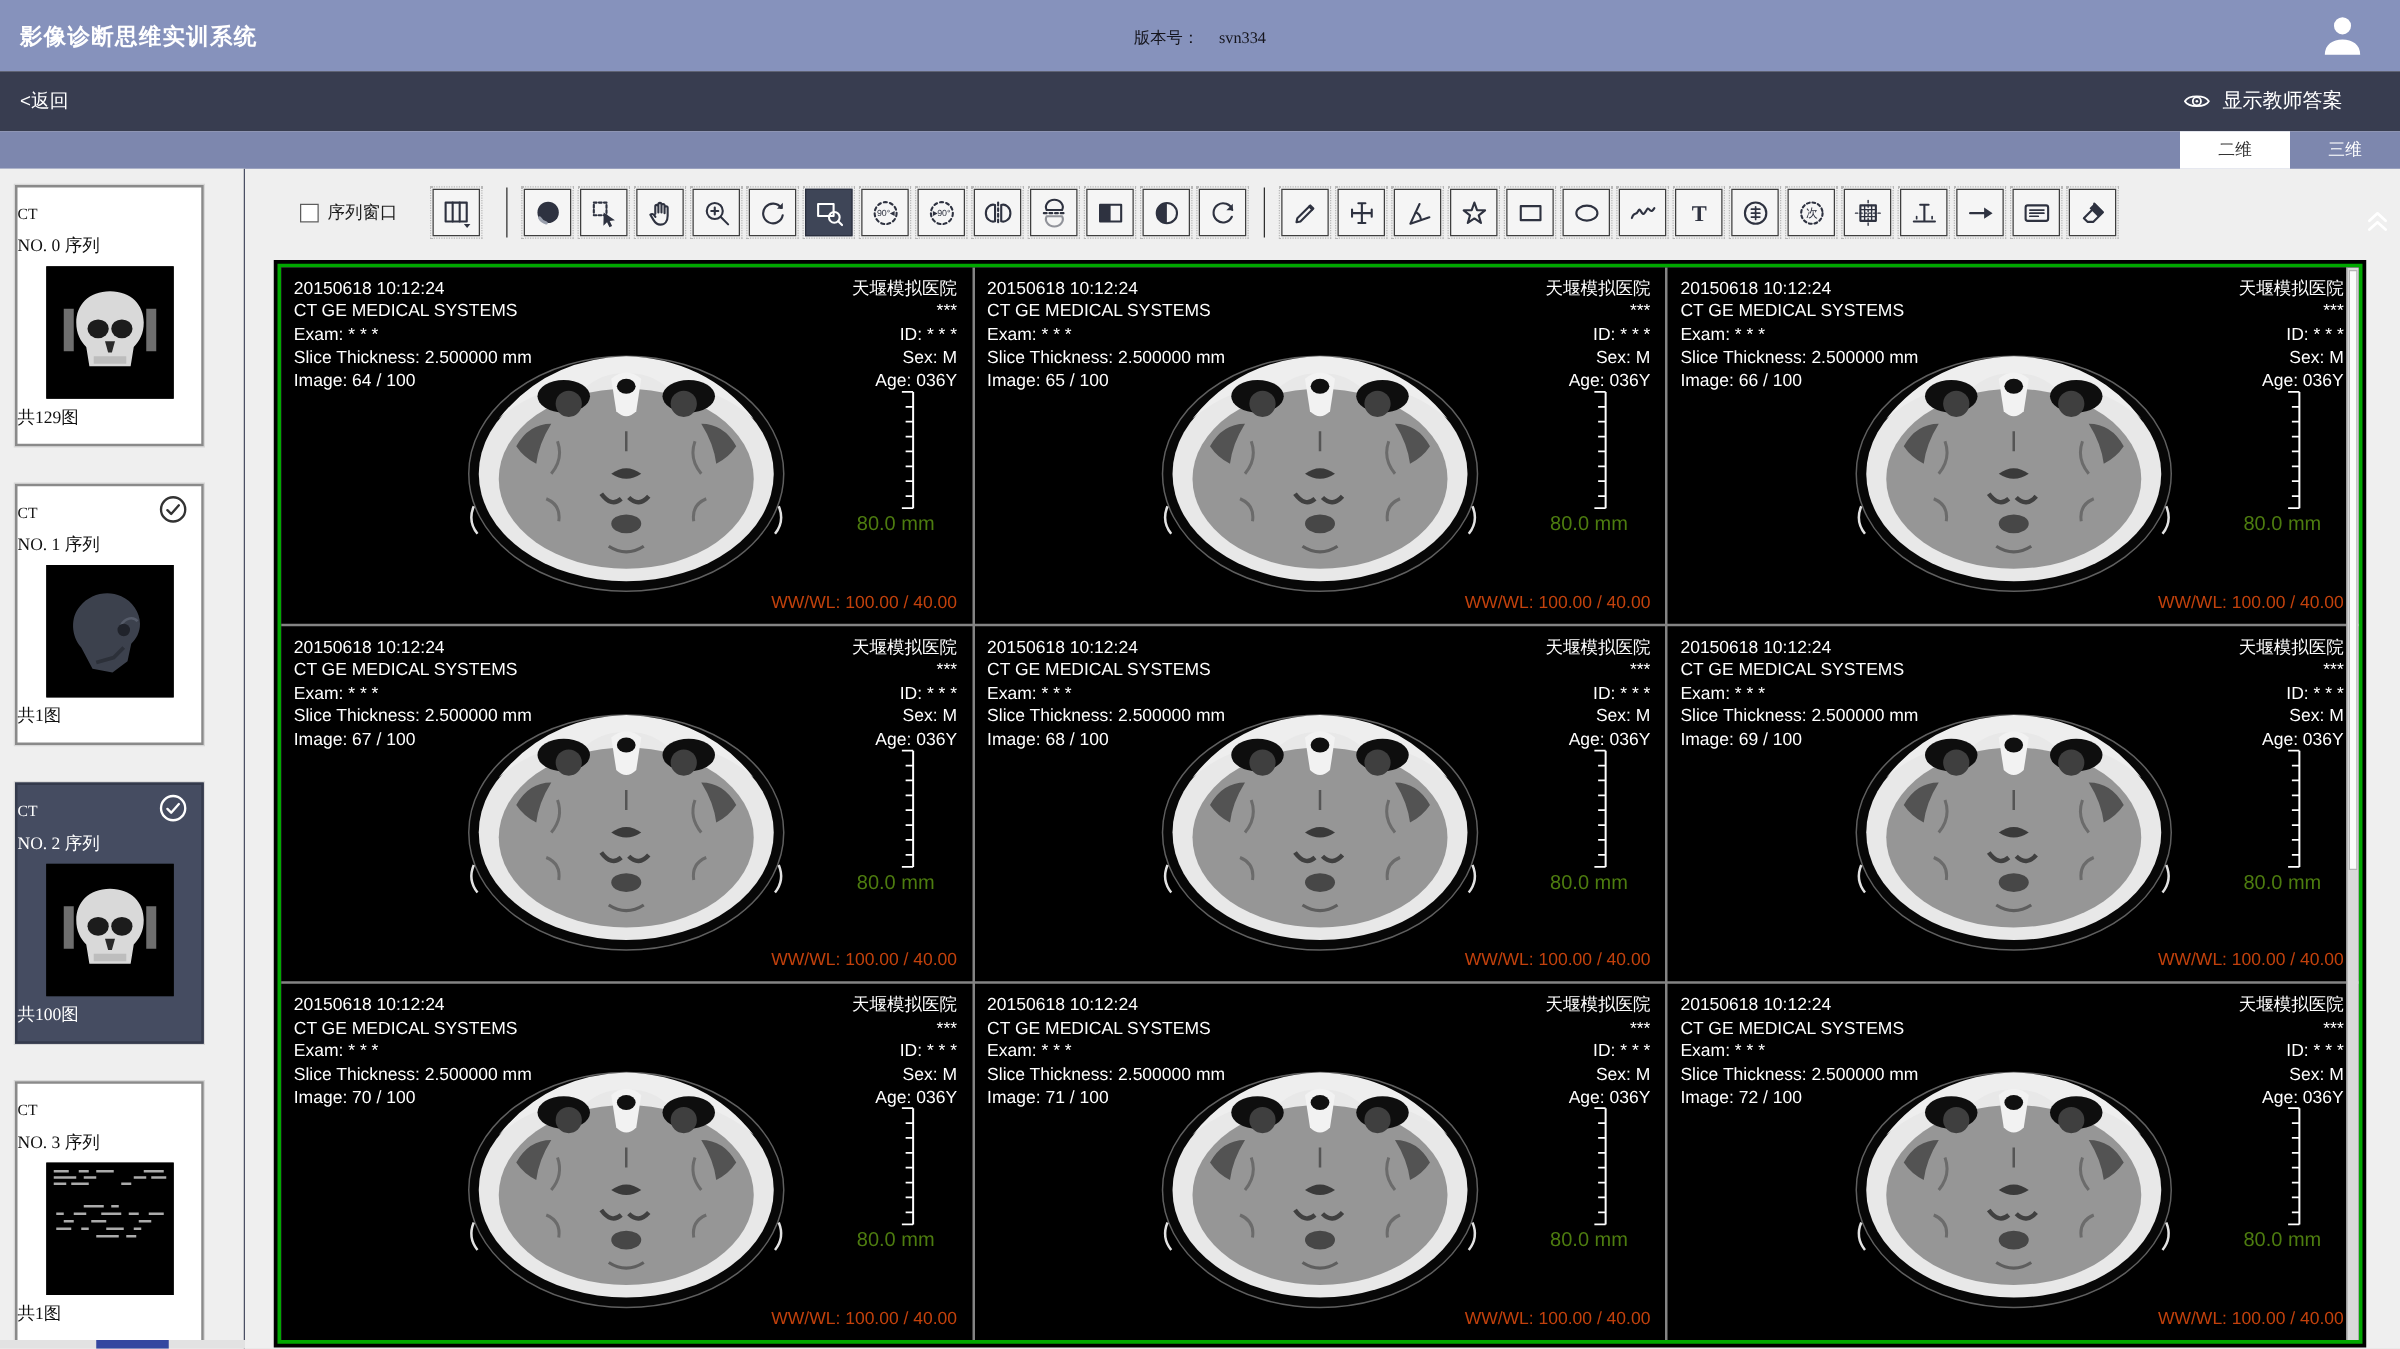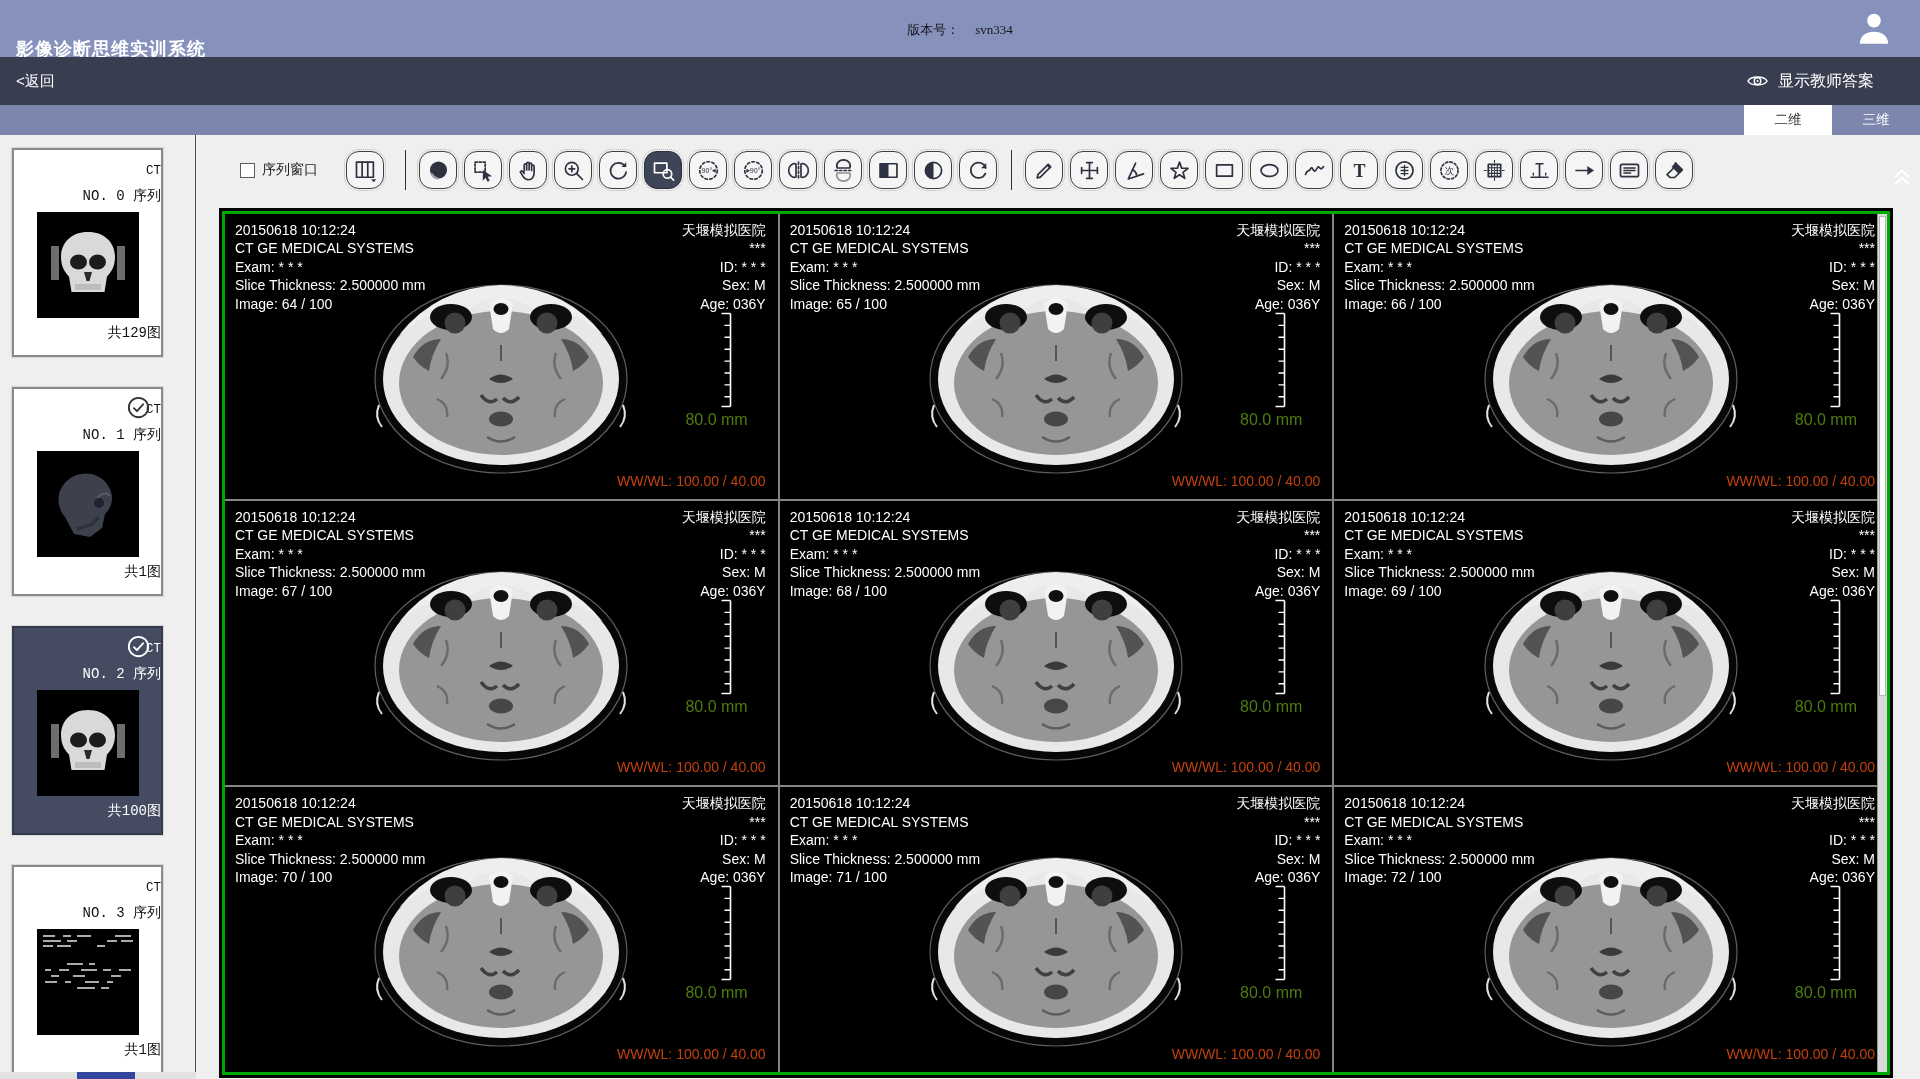--- a/index.html
+++ b/index.html
@@ -2,21 +2,21 @@
 <html><head>
 <meta charset="utf-8">
 <style>
   * { box-sizing: border-box; }
   html,body { width:1920px; height:1079px; margin:0; overflow:hidden;
     font-family:"Liberation Sans", sans-serif; background:#efefef; position:relative; }
 
   
   .header { position:absolute; top:0; left:0; right:0; height:57px; background:#8692bc; }
   .title { position:absolute; left:16px; top:50%; transform:translateY(-50%);
-    color:#fff; font-size:18px; font-weight:bold; letter-spacing:1px;margin-top:20px; }
+    color:#fff; font-size:18px; font-weight:bold; letter-spacing:1px; }
   .version { position:absolute; left:50%; transform:translateX(-50%); top:21px;
     font-size:13px; color:#15151d; white-space:nowrap;font-family:Liberation Serif, serif; }
   .version .vv { margin-left:16px; }
   .user { position:absolute; right:26px; top:8px; width:40px; height:40px; color:#fff; cursor:pointer; }
   .user svg { width:100%; height:100%; }
 
   
   .navbar { position:absolute; top:57px; left:0; right:0; height:48px; background:#383d50; color:#fff; }
   .back { position:absolute; left:16px; top:50%; transform:translateY(-50%); font-size:15px; cursor:pointer; }
   .show-answer { position:absolute; right:46px; top:50%; transform:translateY(-50%);
@@ -29,43 +29,43 @@
   .tabs { position:absolute; right:0; top:0; height:30px; display:flex; }
   .tab { width:88px; height:30px; line-height:30px; text-align:center;
     font-size:13.5px; color:#fff; cursor:pointer; }
   .tab.active { background:#fff; color:#333; }
 
   
   .sidebar { position:absolute; top:135px; left:0; bottom:0; width:196px;
     background:#efefef; border-right:1px solid #4a4f63; }
   .series-card { position:relative; width:151px; height:209px; margin:0 0 30px 12px;
     background:#fff; border:2px solid #8a8a8a; box-shadow:0 0 0 1px #d8d8d8;
-    text-align:right; color:#111; cursor:pointer;
-    font-family:Liberation Mono, monospace; }
+    text-align:left; color:#111; cursor:pointer;
+    font-family:Liberation Serif, serif; }
   .series-card:first-child { margin-top:13px; }
   .series-card.selected { background:#454c61; color:#fff; border-color:#343a4c; }
   .card-modality { margin-top:14px; font-size:12.5px; }
   .card-name { margin-top:9px; font-size:14px; }
   .card-thumb { width:102px; height:106px; margin:7px auto 6px; background:#000; }
   .card-thumb svg { width:100%; height:100%; display:block; }
   .card-count { font-size:14px; }
   .card-check { position:absolute; top:6px; right:10px; width:25px; height:25px; color:#333; }
   .series-card.selected .card-check { color:#fff; }
   .card-check svg { width:100%; height:100%; }
   .hscroll { position:absolute; left:0; bottom:0; width:196px; height:7px; background:#e2e2e2; cursor:pointer; }
   .hthumb { position:absolute; left:77px; width:58px; top:0; bottom:0; background:#3447a0; }
 
   
   .toolbar { position:absolute; left:222px; top:148px; right:30px; height:44px;
     display:flex; align-items:center; padding-left:18px; }
   .series-window { display:flex; align-items:center; gap:7px; font-size:14px;
     color:#1d1d1d; margin-right:28px; cursor:pointer; }
   .checkbox { width:15px; height:15px; border:1px solid #5d5d5d; background:#fff; display:inline-block; }
   .tools { display:flex; align-items:center; }
-  .tool-btn { width:38px; height:38px; border:1px solid #3f3f3f; border-radius:13px;
+  .tool-btn { width:38px; height:38px; border:1px solid #3f3f3f; border-radius:0;
     background:#f5f5f5; outline:1px dotted #b8b8b8; outline-offset:1px;
     margin-right:7px; padding:0; display:flex; align-items:center; justify-content:center;
     color:#2e3240; cursor:pointer; }
   .tool-btn svg { width:27px; height:27px; display:block; }
   .tool-btn.selected { background:#3e4557; border-color:#2a2f3e; color:#fff; }
   .tool-btn.layout { margin-right:14px; }
   .tb-divider { width:1px; height:40px; background:#2f2f2f; margin:0 13px 0 7px; }
   .collapse { position:absolute; top:162px; right:5px; width:26px; height:26px; color:#fff; cursor:pointer; }
   .collapse svg { width:100%; height:100%; }
 

